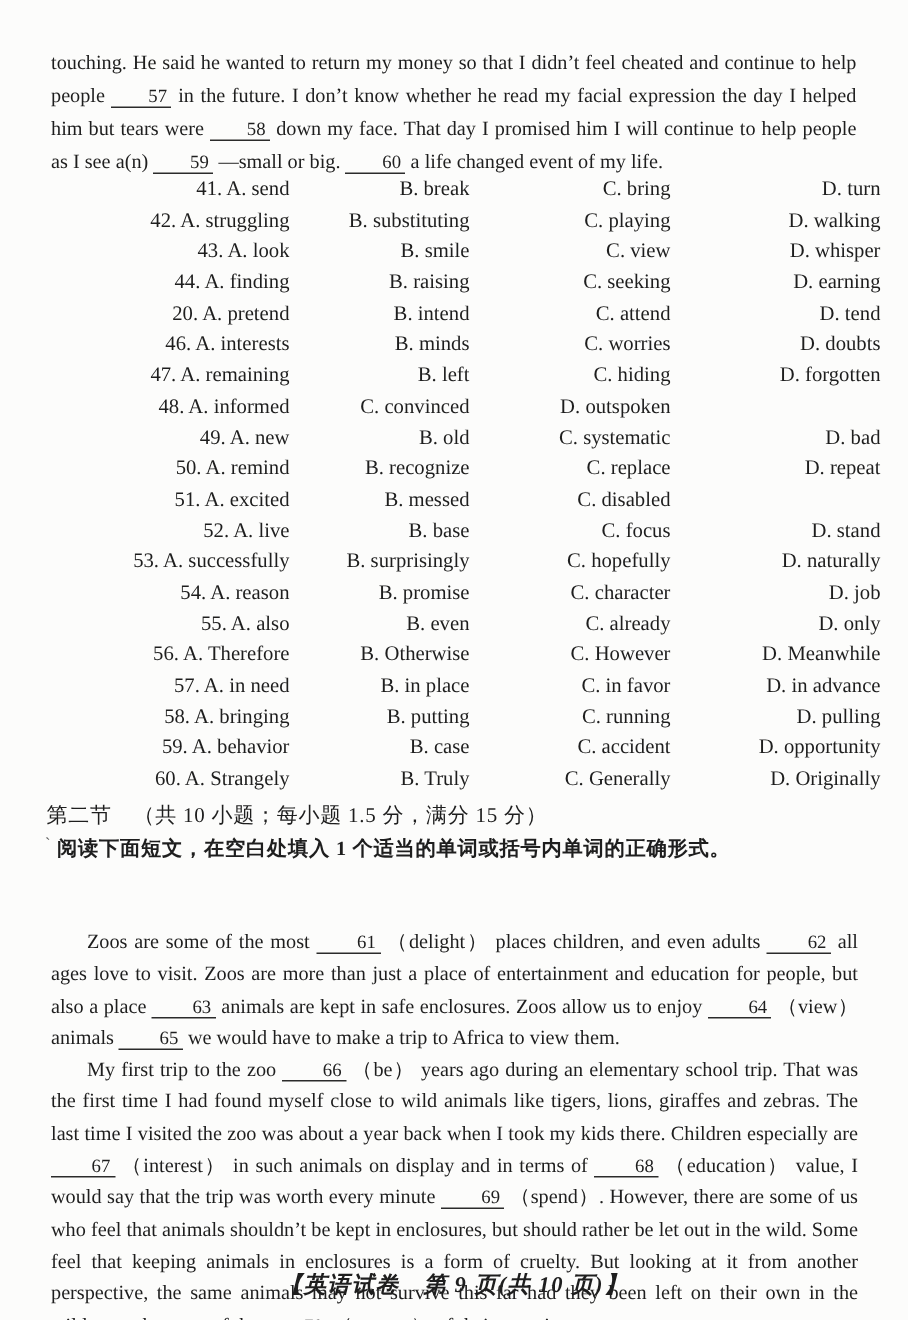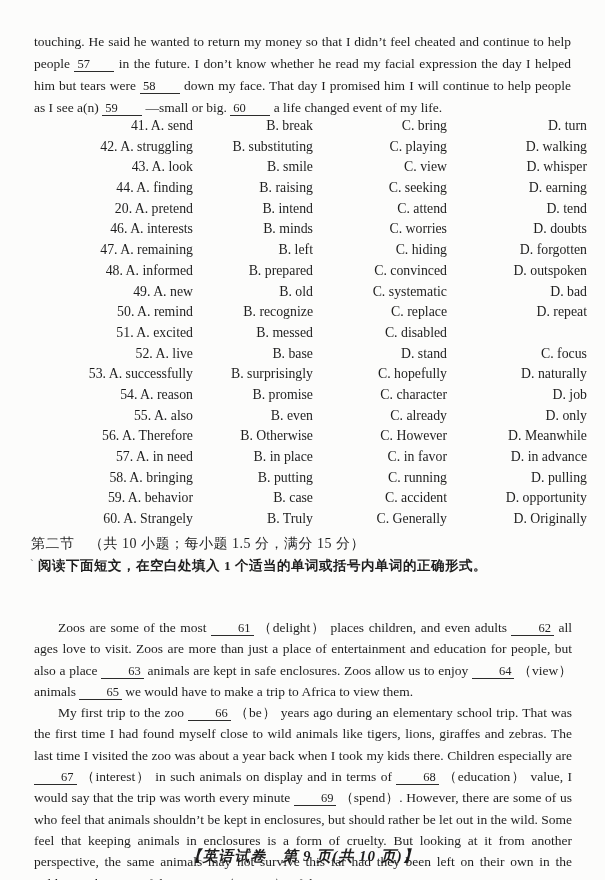--- a/index.html
+++ b/index.html
@@ -12,21 +12,21 @@
   }
   .page{position:relative;width:605px;height:880px;}
 
   .intro{
     position:absolute;top:31px;left:34px;width:537px;
     font-size:13.5px;line-height:22px;text-align:justify;
   }
 
   .blank{
     display:inline-block;min-width:34px;padding:0 3px;
-    text-align:left;border-bottom:1px solid #2b2b2b;
+    text-align:right;border-bottom:1px solid #2b2b2b;
     font-size:12.5px;line-height:13px;
   }
 
   .options{
     position:absolute;top:116px;left:34px;right:18px;
     font-size:13.8px;
     text-align:right;
   }
   .opt-row{
     display:grid;grid-template-columns:159px 120px 134px 1fr;
@@ -103,21 +103,20 @@
         <span class="opt-cell">D. doubts</span>
       </div>
       <div class="opt-row">
         <span class="opt-cell">47. A. remaining</span>
         <span class="opt-cell">B. left</span>
         <span class="opt-cell">C. hiding</span>
         <span class="opt-cell">D. forgotten</span>
       </div>
       <div class="opt-row">
         <span class="opt-cell">48. A. informed</span>
-        <span class="opt-cell">B. prepared</span>
         <span class="opt-cell">C. convinced</span>
         <span class="opt-cell">D. outspoken</span>
       </div>
       <div class="opt-row">
         <span class="opt-cell">49. A. new</span>
         <span class="opt-cell">B. old</span>
         <span class="opt-cell">C. systematic</span>
         <span class="opt-cell">D. bad</span>
       </div>
       <div class="opt-row">
@@ -127,22 +126,22 @@
         <span class="opt-cell">D. repeat</span>
       </div>
       <div class="opt-row">
         <span class="opt-cell">51. A. excited</span>
         <span class="opt-cell">B. messed</span>
         <span class="opt-cell">C. disabled</span>
       </div>
       <div class="opt-row">
         <span class="opt-cell">52. A. live</span>
         <span class="opt-cell">B. base</span>
+        <span class="opt-cell">C. focus</span>
         <span class="opt-cell">D. stand</span>
-        <span class="opt-cell">C. focus</span>
       </div>
       <div class="opt-row">
         <span class="opt-cell">53. A. successfully</span>
         <span class="opt-cell">B. surprisingly</span>
         <span class="opt-cell">C. hopefully</span>
         <span class="opt-cell">D. naturally</span>
       </div>
       <div class="opt-row">
         <span class="opt-cell">54. A. reason</span>
         <span class="opt-cell">B. promise</span>

